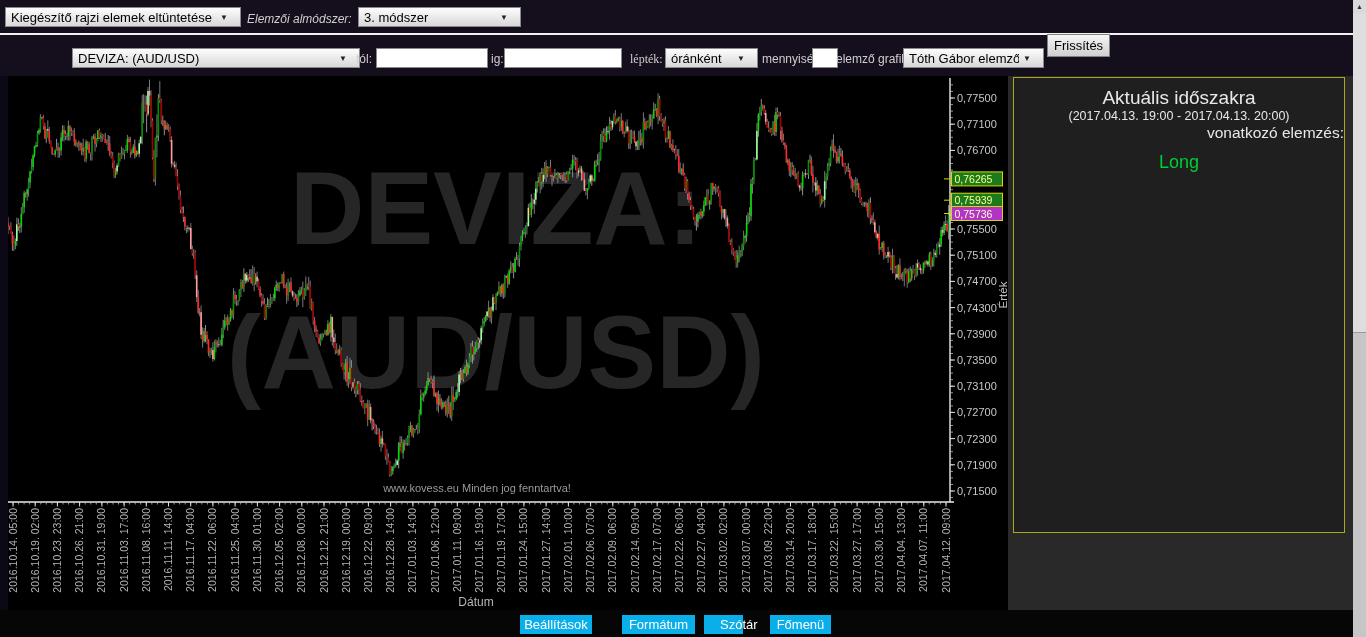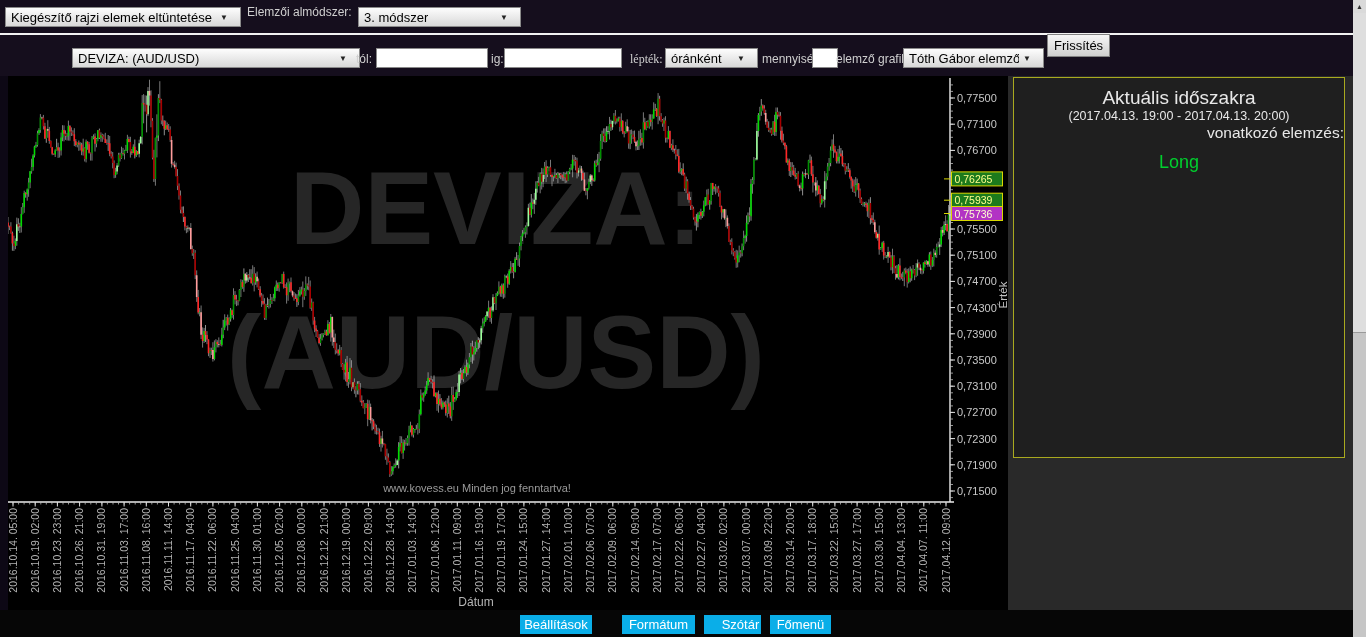--- a/index.html
+++ b/index.html
@@ -14,21 +14,21 @@
           padding:0 12px 0 5px;font-size:13px;color:#000;overflow:hidden;white-space:nowrap;
           box-sizing:border-box;cursor:default;}
   .sel-text{overflow:hidden;white-space:nowrap;}
   .sel-arrow{font-size:8px;color:#222;margin-left:4px;flex:none;}
   .bar-label{color:#cfcfcf;font-size:12px;line-height:15px;white-space:nowrap;}
   .tb-input{height:18px;border:1px solid #888;background:#fff;padding:0 2px;font-size:12px;box-sizing:content-box;}
   .refresh-btn{height:23px;background:linear-gradient(#f6f6f6,#cfcfcf);border:1px solid #828282;
                font-size:13px;color:#000;font-family:"Liberation Sans",sans-serif;padding:0 6px;}
   .chart-canvas{left:8px;top:76px;width:1000px;height:534px;background:#000;}
   .right-bg{left:1008px;top:76px;width:345px;height:534px;background:#292929;}
-  .panel{left:1013px;top:77px;width:332px;height:381px;background:#1f1f1f;
+  .panel{left:1013px;top:77px;width:332px;height:456px;background:#1f1f1f;
          border:1px solid #a9a91f;text-align:center;color:#e8e8e8;box-sizing:border-box;}
   .panel-title{font-size:19px;line-height:22px;margin-top:9px;}
   .panel-period{font-size:12.5px;line-height:15px;}
   .panel-sub{font-size:15.5px;line-height:18px;text-align:right;}
   .panel-signal{font-size:18px;line-height:23px;margin-top:9px;}
   .panel-price{font-size:18px;line-height:23px;white-space:pre;}
   .bottombar-bg{left:0;top:610px;width:1366px;height:27px;background:#060606;}
   .cyan-btn{position:absolute;top:615px;height:19px;border:none;color:#fff;font-size:13px;
             font-family:"Liberation Sans",sans-serif;line-height:19px;text-align:center;padding:0;}
   .scrollbar{left:1353px;top:0;width:13px;height:637px;background:#c6c6c6;}
@@ -40,21 +40,21 @@
 </head>
 <body>
 
 <div class="page">
 
   <div class="abs topbar-bg"></div>
   <div class="abs select" style="left:5px;top:7px;width:236px;">
     <span class="sel-text">Kiegészítő rajzi elemek eltüntetése</span>
     <span class="sel-arrow">▼</span>
   </div>
-  <span class="abs bar-label" style="left:247px;top:5px;">Elemzői almódszer:</span>
+  <span class="abs bar-label" style="left:247px;top:12px;font-style:italic;">Elemzői almódszer:</span>
   <div class="abs select" style="left:358px;top:7px;width:163px;">
     <span class="sel-text">3. módszer</span>
     <span class="sel-arrow">▼</span>
   </div>
 
   <div class="abs sep-line"></div>
 
   <div class="abs toolbar-bg"></div>
   <div class="abs select" style="left:72px;top:48px;width:288px;">
     <span class="sel-text">DEVIZA: (AUD/USD)</span>
@@ -170,21 +170,21 @@
   <div class="abs panel" style="border-color: rgb(169, 169, 31); color: rgb(232, 232, 232);">
     <div class="panel-title">Aktuális időszakra</div>
     <div class="panel-period">(2017.04.13. 19:00 - 2017.04.13. 20:00)</div>
     <div class="panel-sub">vonatkozó elemzés:</div>
     <div class="panel-signal" style="color: rgb(0, 207, 46);">Long</div>
   </div>
 
   <div class="abs bottombar-bg"></div>
   <button class="cyan-btn" style="left: 520px; width: 72px; background: rgb(10, 174, 232);">Beállítások</button>
   <button class="cyan-btn" style="left: 622px; width: 73px; background: rgb(10, 174, 232);">Formátum</button>
-  <button class="cyan-btn" style="left: 704px; width: 57px; background: rgb(10, 174, 232); padding-left: 16px;">Szótár</button>
+  <button class="cyan-btn" style="left: 704px; width: 39px; background: rgb(10, 174, 232); padding-left: 16px;">Szótár</button>
   <button class="cyan-btn" style="left: 770px; width: 61px; background: rgb(10, 174, 232);">Főmenü</button>
 
   <div class="abs scrollbar">
     <div class="scroll-arrow">▲</div>
     <div class="scroll-thumb"></div>
   </div>
 
 </div>
 
 </body></html>

